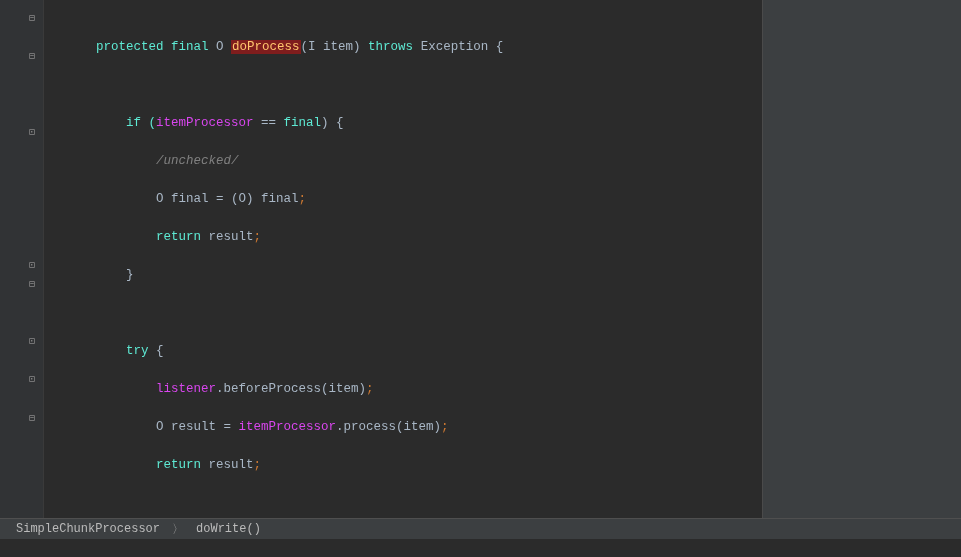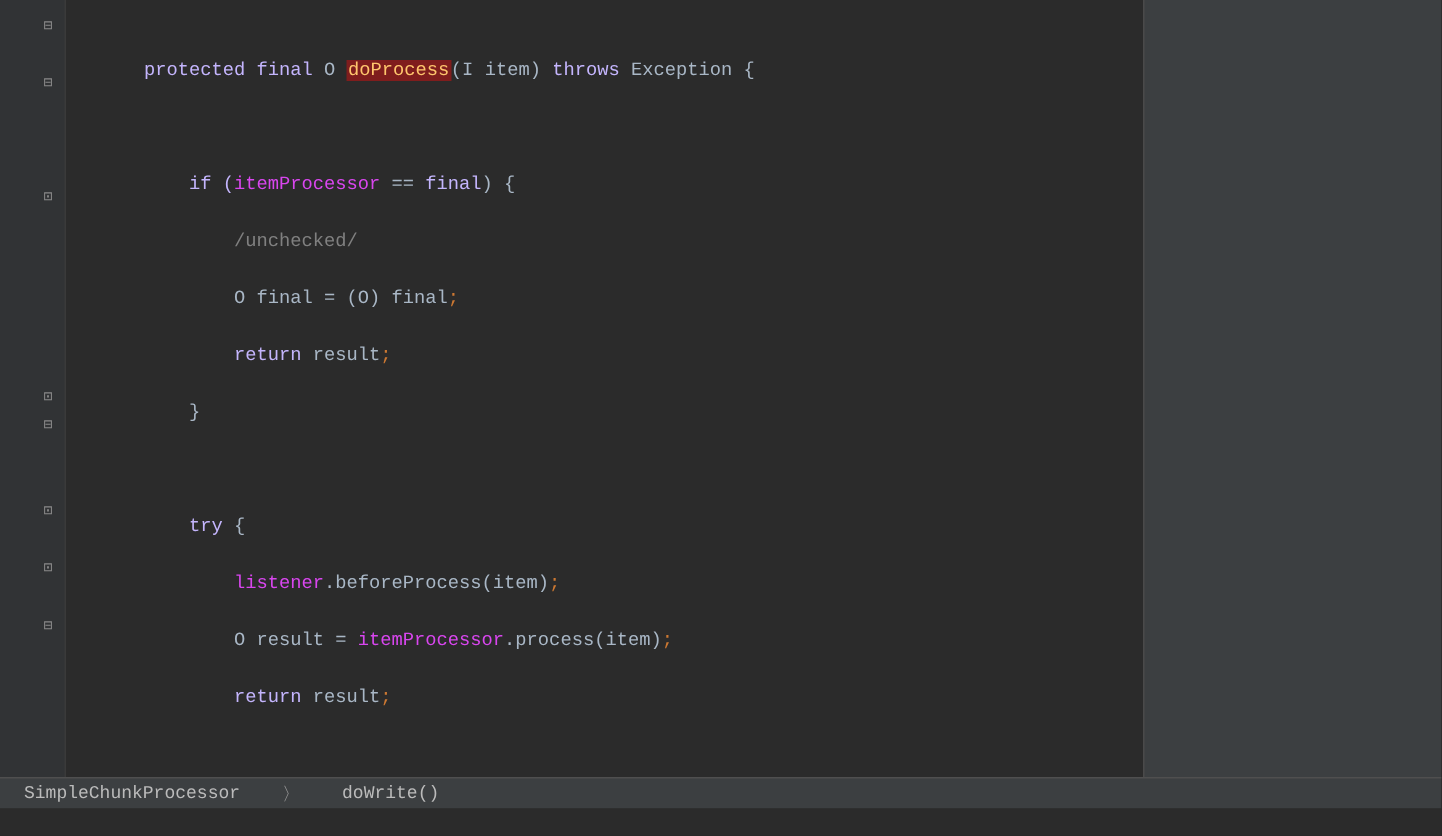--- a/index.html
+++ b/index.html
@@ -44,43 +44,42 @@
   position: relative;
   overflow: hidden;
 }
 .code-area pre {
   font-family: inherit;
   font-size: inherit;
   line-height: 19px;
   padding-left: 22px;
 }
 .line { height: 19px; white-space: pre; position: relative; }
-.kw-orange { color: #c4b5fd; }
+.kw-orange { color: #5eead4; }
 .kw-highlight { color: #ffc66d; background: #7f1d1d; padding: 0 1px; }
 .purple { color: #d946ef; }
-.gray { color: #808080; }
+.gray { color: #808080; font-style: italic; }
 .semi { color: #cc7832; }
 .paren { color: #a9b7c6; }
 .str { color: #a9b7c6; }
 .right-gutter {
   width: 199px;
   background: #3c3f41;
   border-left: 1px solid #4a4a4a;
   flex-shrink: 0;
 }
 .breadcrumb {
   height: 21px;
   background: #3c3f41;
   border-top: 1px solid #4f4f4f;
   display: flex;
   align-items: center;
   padding: 0 8px;
   font-size: 12px;
   color: #bbb;
-  gap: 16px;
 }
 .crumb { padding: 0 8px; }
 .crumb-sep { color: #9a9a9a; padding: 0 4px; }
 .bottom-fill {
   height: 18px;
   background: #2b2b2b;
 }
 </style>
 </head>
 <body>

